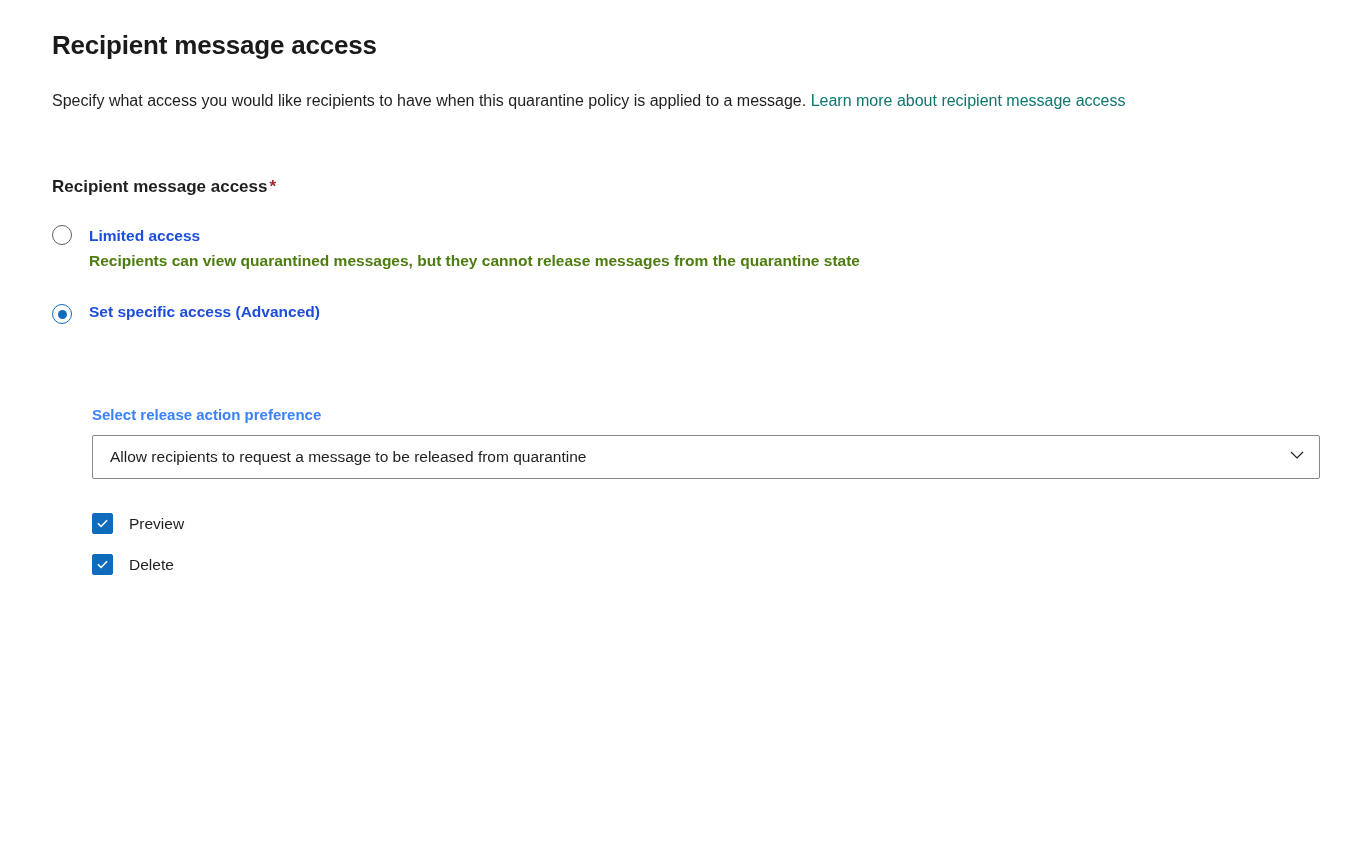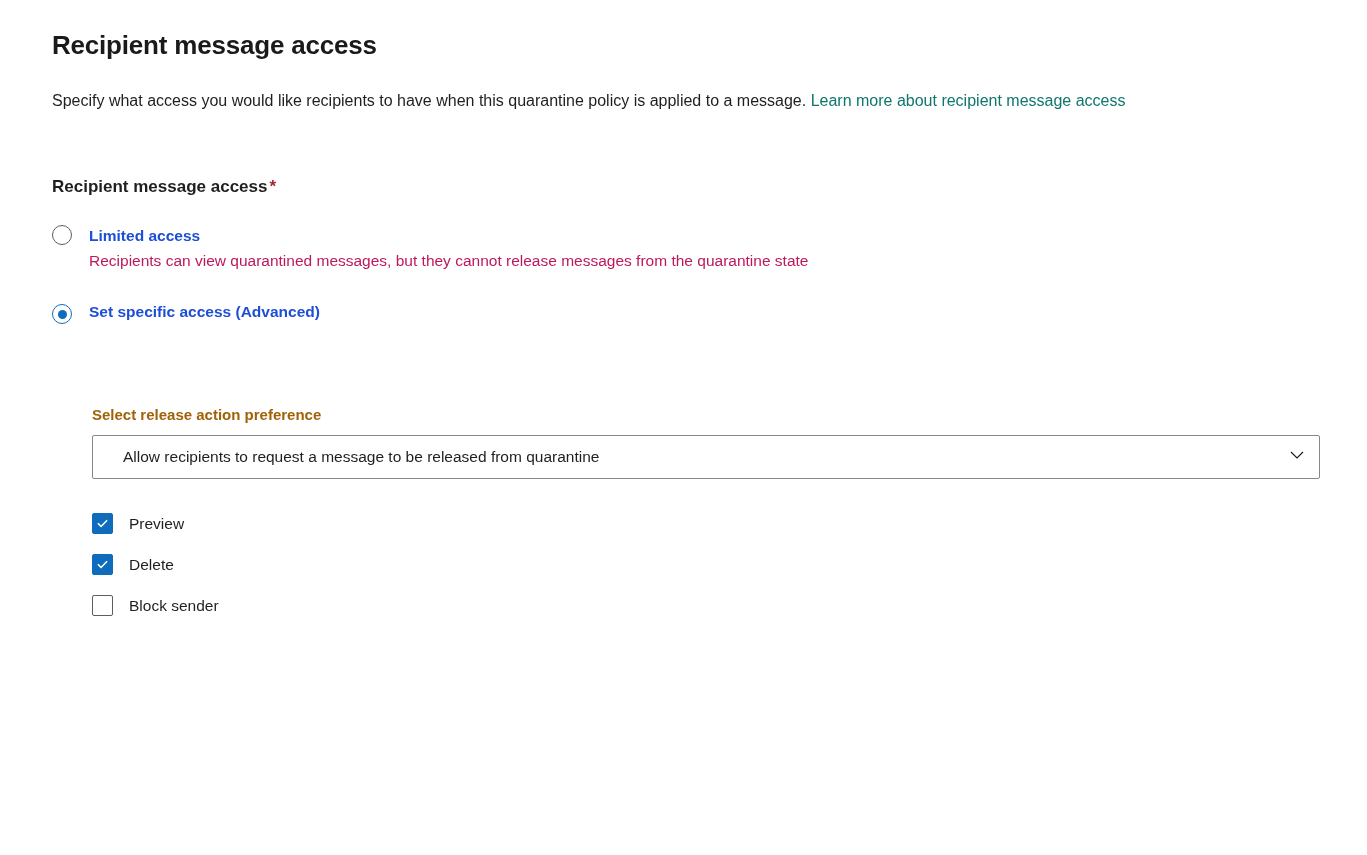--- a/index.html
+++ b/index.html
@@ -88,41 +88,41 @@
   }
   .radio-text {
     font-size: 15.5px;
     line-height: 1.62;
   }
   .radio-title {
     font-weight: bold;
     color: #1d4ed8;
   }
   .radio-desc {
-    font-weight: normal;
-    color: #be185d;
+    font-weight: bold;
+    color: #4d7c0f;
   }
   .sub-section {
     margin-top: 82px;
     margin-left: 40px;
   }
   .sub-label {
     font-size: 15px;
     font-weight: bold;
-    color: #a16207;
+    color: #3b82f6;
     margin-bottom: 12px;
   }
   .select-box {
     height: 44px;
     border: 1px solid #8a8886;
     border-radius: 2px;
     display: flex;
     align-items: center;
     justify-content: space-between;
-    padding: 0 14px 0 30px;
+    padding: 0 14px 0 17px;
     box-sizing: border-box;
     width: 1228px;
     background: #ffffff;
     font-size: 15.5px;
     color: #201f1e;
     margin-bottom: 34px;
   }
   .select-value {
     white-space: nowrap;
     overflow: hidden;
@@ -231,20 +231,16 @@
 
       <div class="check-row">
         <span class="cb checked">
           <svg width="13" height="13" viewBox="0 0 16 16" aria-hidden="true">
             <path d="M3 8.4 L6.2 11.6 L13 4.6" fill="none" stroke="#ffffff" stroke-width="1.9" stroke-linecap="square"></path>
           </svg>
         </span>
         <span class="cb-label">Delete</span>
       </div>
 
-      <div class="check-row">
-        <span class="cb"></span>
-        <span class="cb-label">Block sender</span>
-      </div>
 
     </div>
   </div>
 </div>
 
 </body></html>

